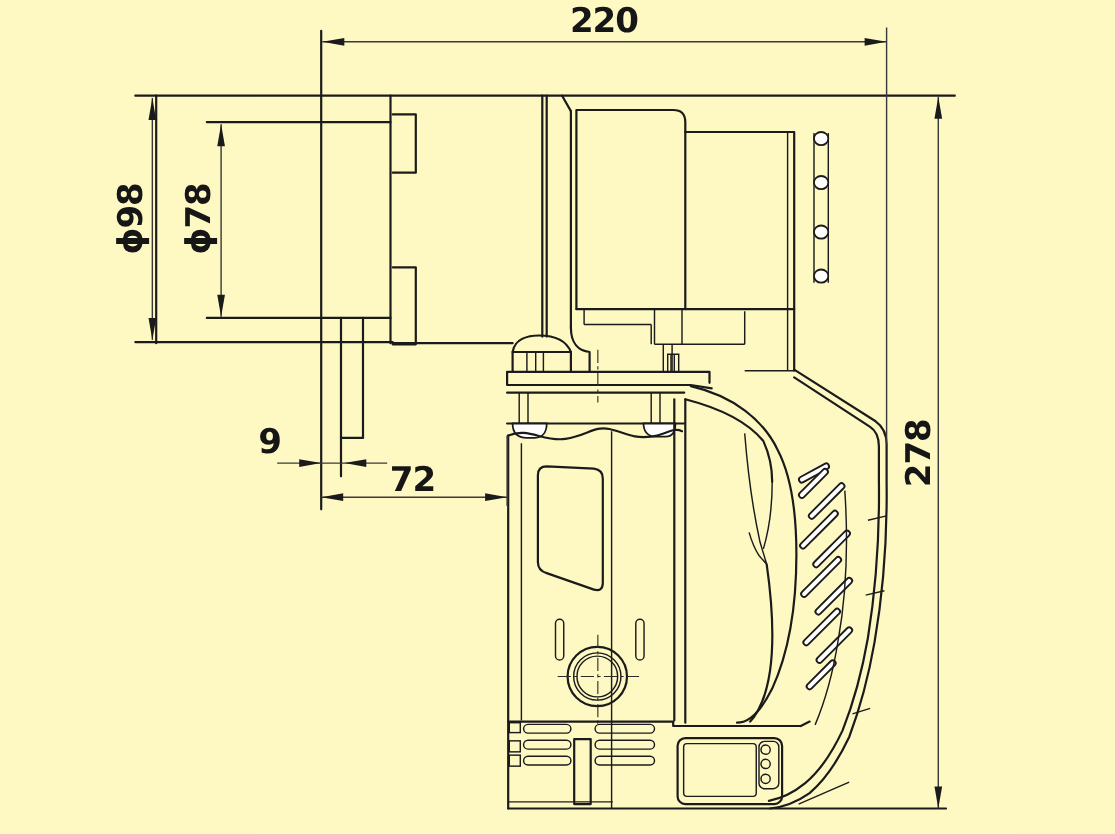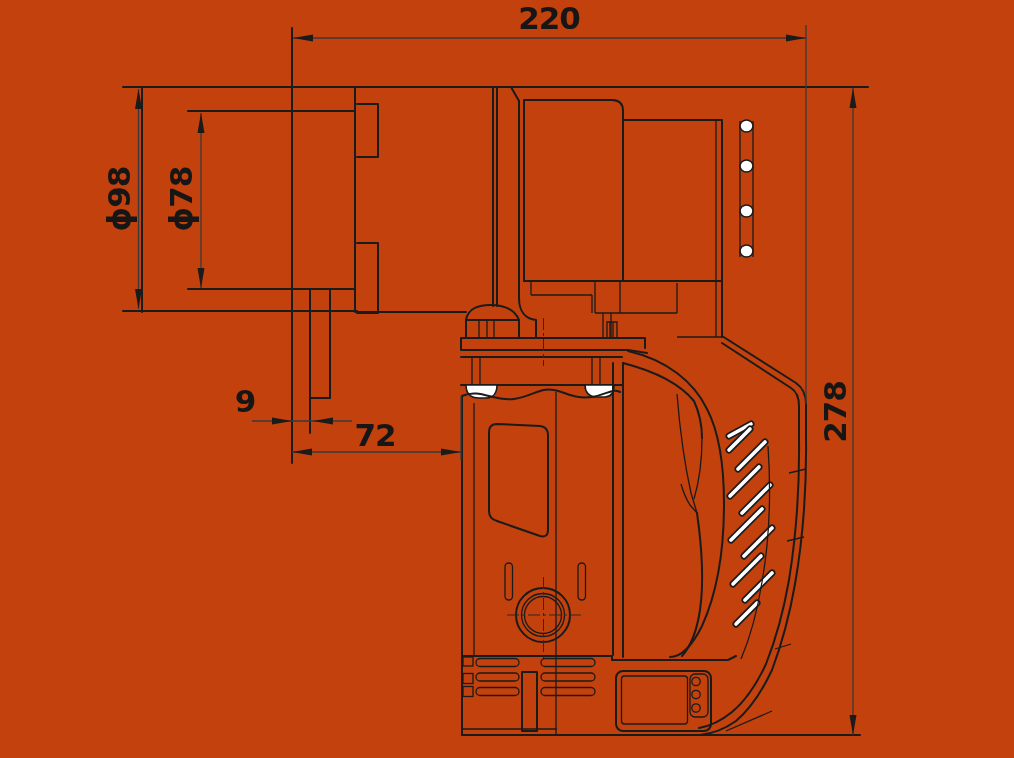--- a/index.html
+++ b/index.html
@@ -1,16 +1,16 @@
 <!DOCTYPE html>
 <html><head>
 <meta charset="utf-8">
 <style>
   html,body{margin:0;padding:0;background:#fff;width:1014px;height:758px;overflow:hidden;}
-  .sheet{position:relative;width:1014px;height:758px;background:#c2410c;}
+  .sheet{position:relative;width:1014px;height:758px;background:#fef9c3;}
   svg{position:absolute;left:0;top:0;}
   text{font-family:"DejaVu Sans","Liberation Sans",sans-serif;font-weight:bold;fill:#161616;}
   .dimtxt{font-size:31px;letter-spacing:-1px;}
   .part{stroke:#1b1b1b;fill:none;stroke-width:2;stroke-linecap:round;stroke-linejoin:round;}
   .thin{stroke:#1b1b1b;fill:none;stroke-width:1.3;}
   .dim{stroke:#3a3a3a;fill:none;stroke-width:1.3;}
   .arr{fill:#1b1b1b;stroke:none;}
   .cl{stroke:#2a2a2a;fill:none;stroke-width:1;stroke-dasharray:12 3 3 3;}
   .ribB{stroke:#1b1b1b;stroke-width:7;stroke-linecap:round;fill:none;}
   .ribW{stroke:#ffffff;stroke-width:3.6;stroke-linecap:round;fill:none;}

